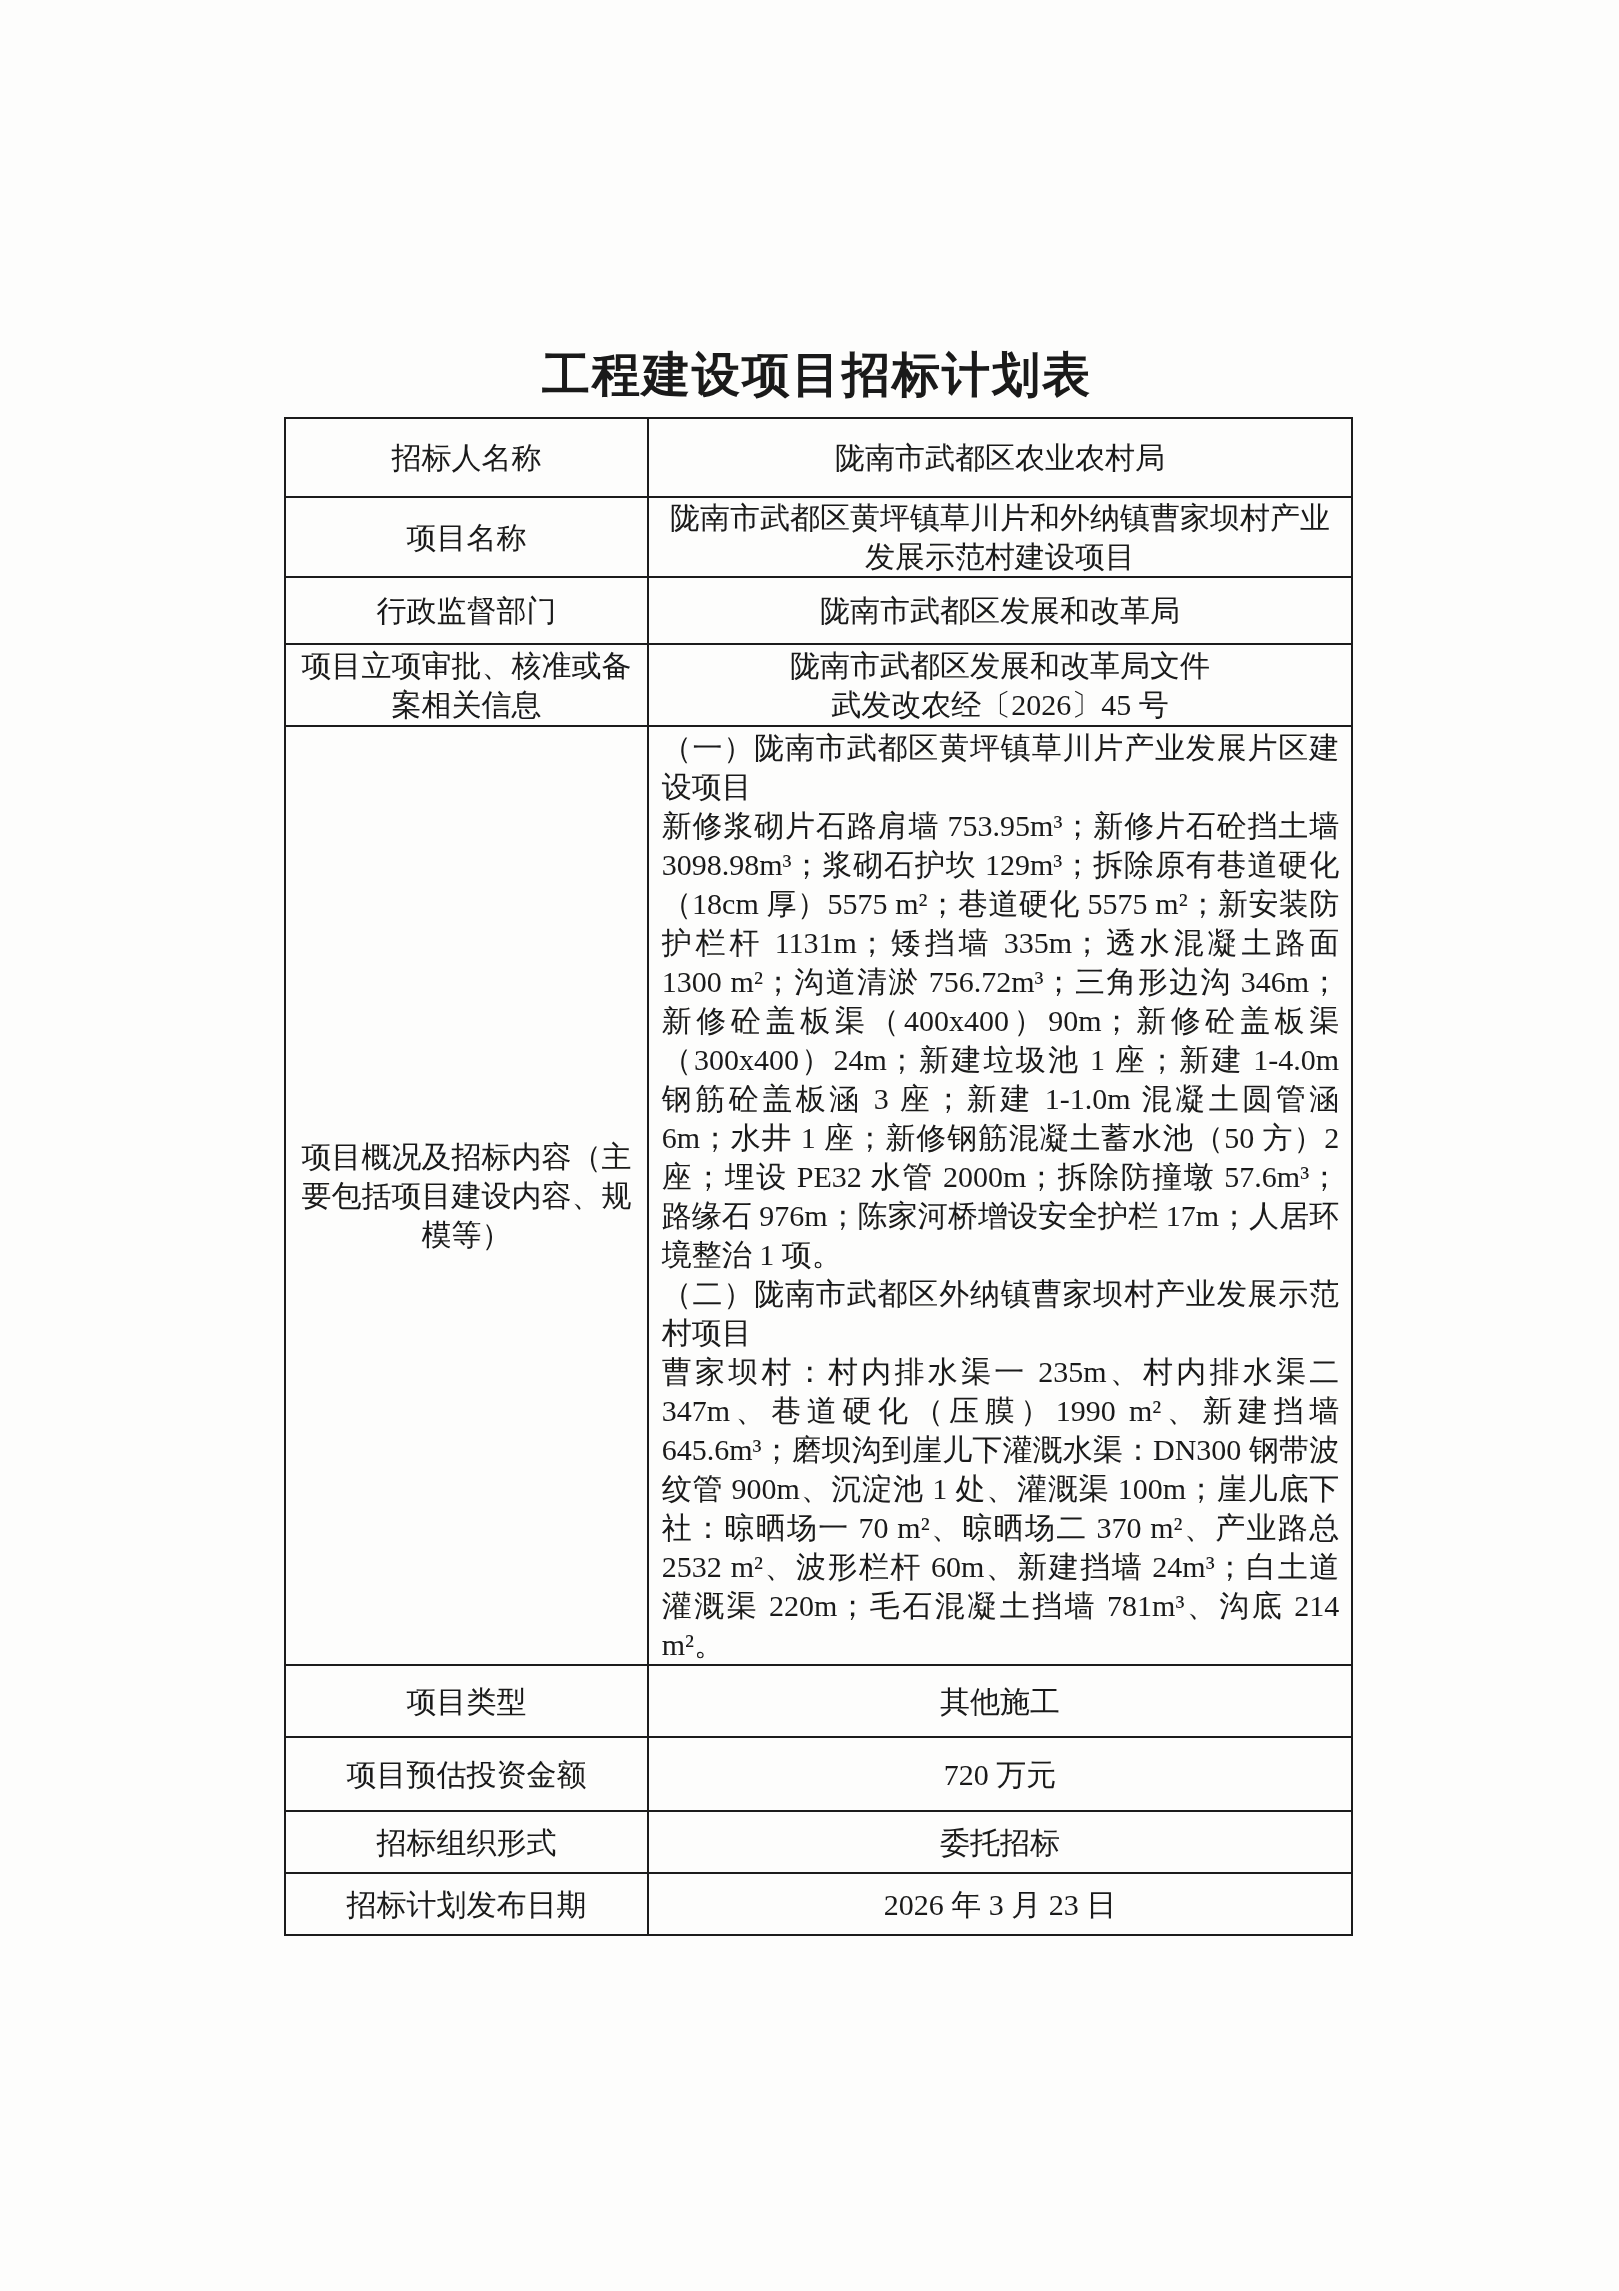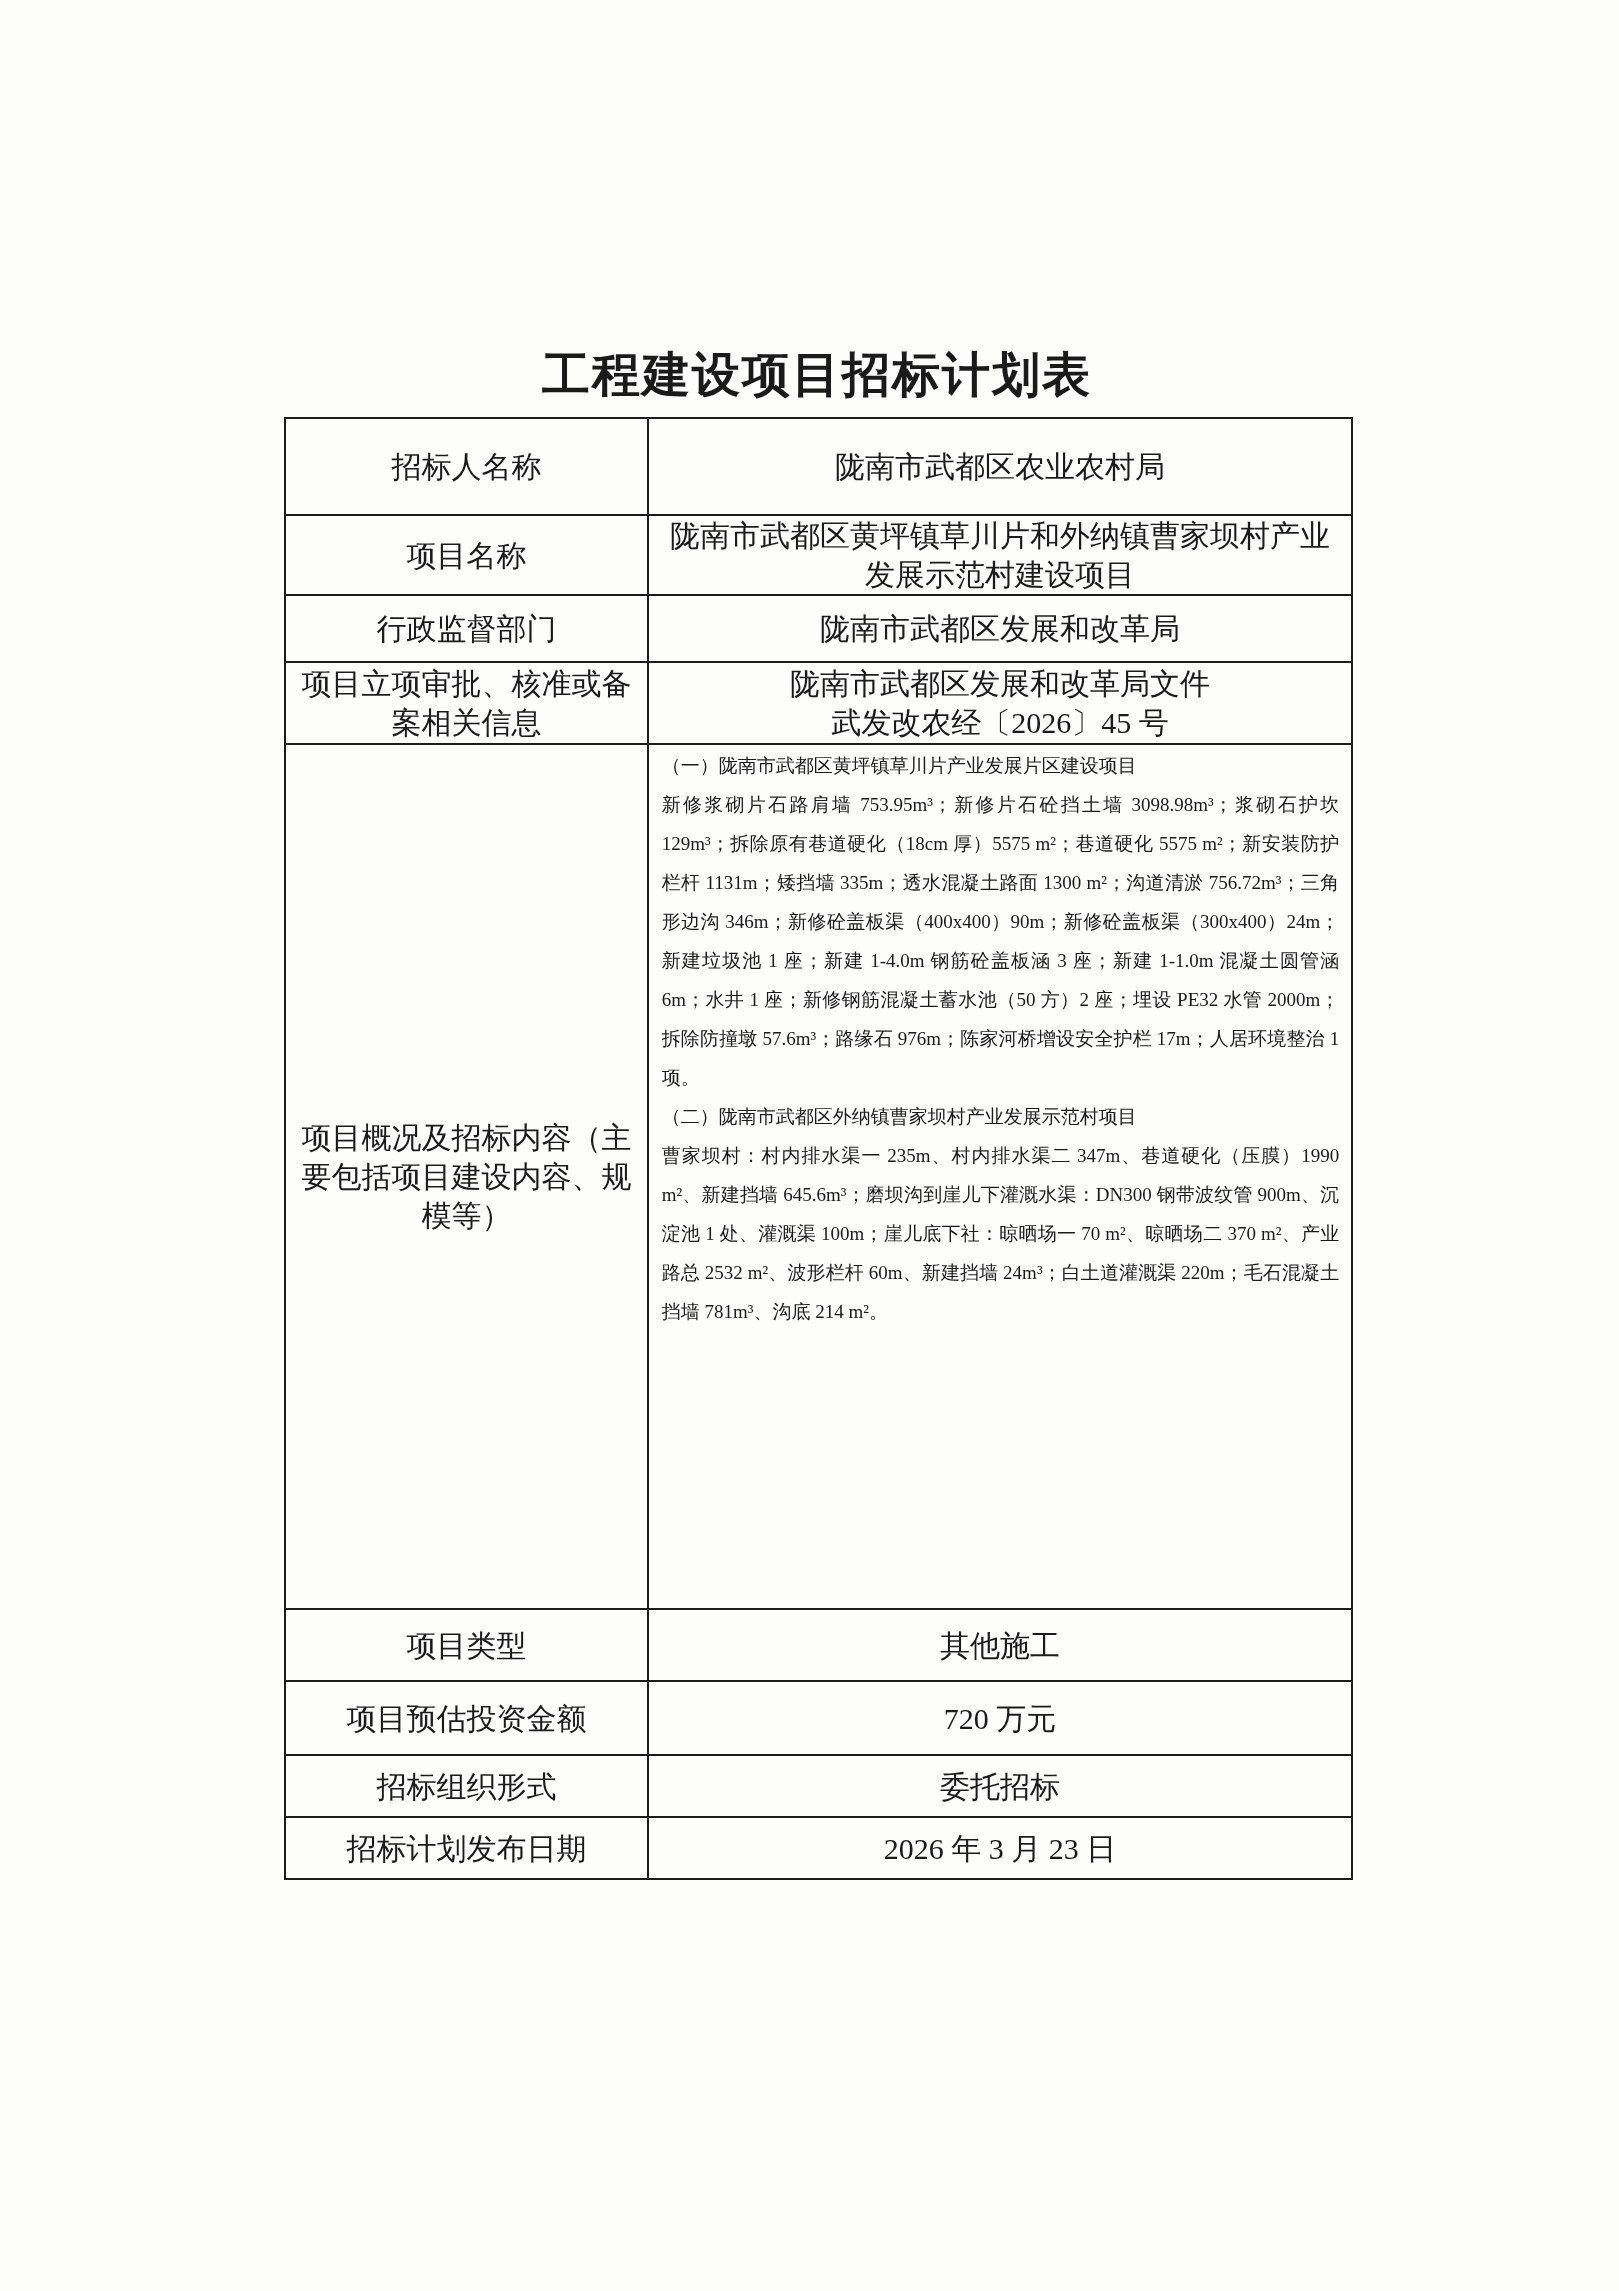--- a/index.html
+++ b/index.html
@@ -53,27 +53,27 @@
     text-align: center;
     vertical-align: middle;
     font-size: 30px;
     line-height: 39px;
     padding: 0 5.9px;
     border-radius: 28px;
   }
   td.value .vline { display: block; }
   td.overview {
     vertical-align: top;
-    font-size: 19px;
+    font-size: 30px;
     line-height: 39px;
     text-align: justify;
     padding: 1px 11.8px 0 12.7px;
   }
   td.overview .para { text-align: justify; }
-  tr.rh-1  { height: 97px; margin-top: 32px; }
+  tr.rh-1  { height: 79px; margin-top: 32px; }
   tr.rh-2  { height: 80px; }
   tr.rh-3  { height: 67px; }
   tr.rh-4  { height: 82px; }
   tr.rh-5  { height: 865px; }
   tr.rh-6  { height: 72px; margin-top: 20px; }
   tr.rh-7  { height: 74px; margin-left: 28px; }
   tr.rh-8  { height: 62px; }
   tr.rh-9  { height: 72px; }
   tr.rh-10 { height: 82px; }
   tr.rh-11 { height: 62px; }

